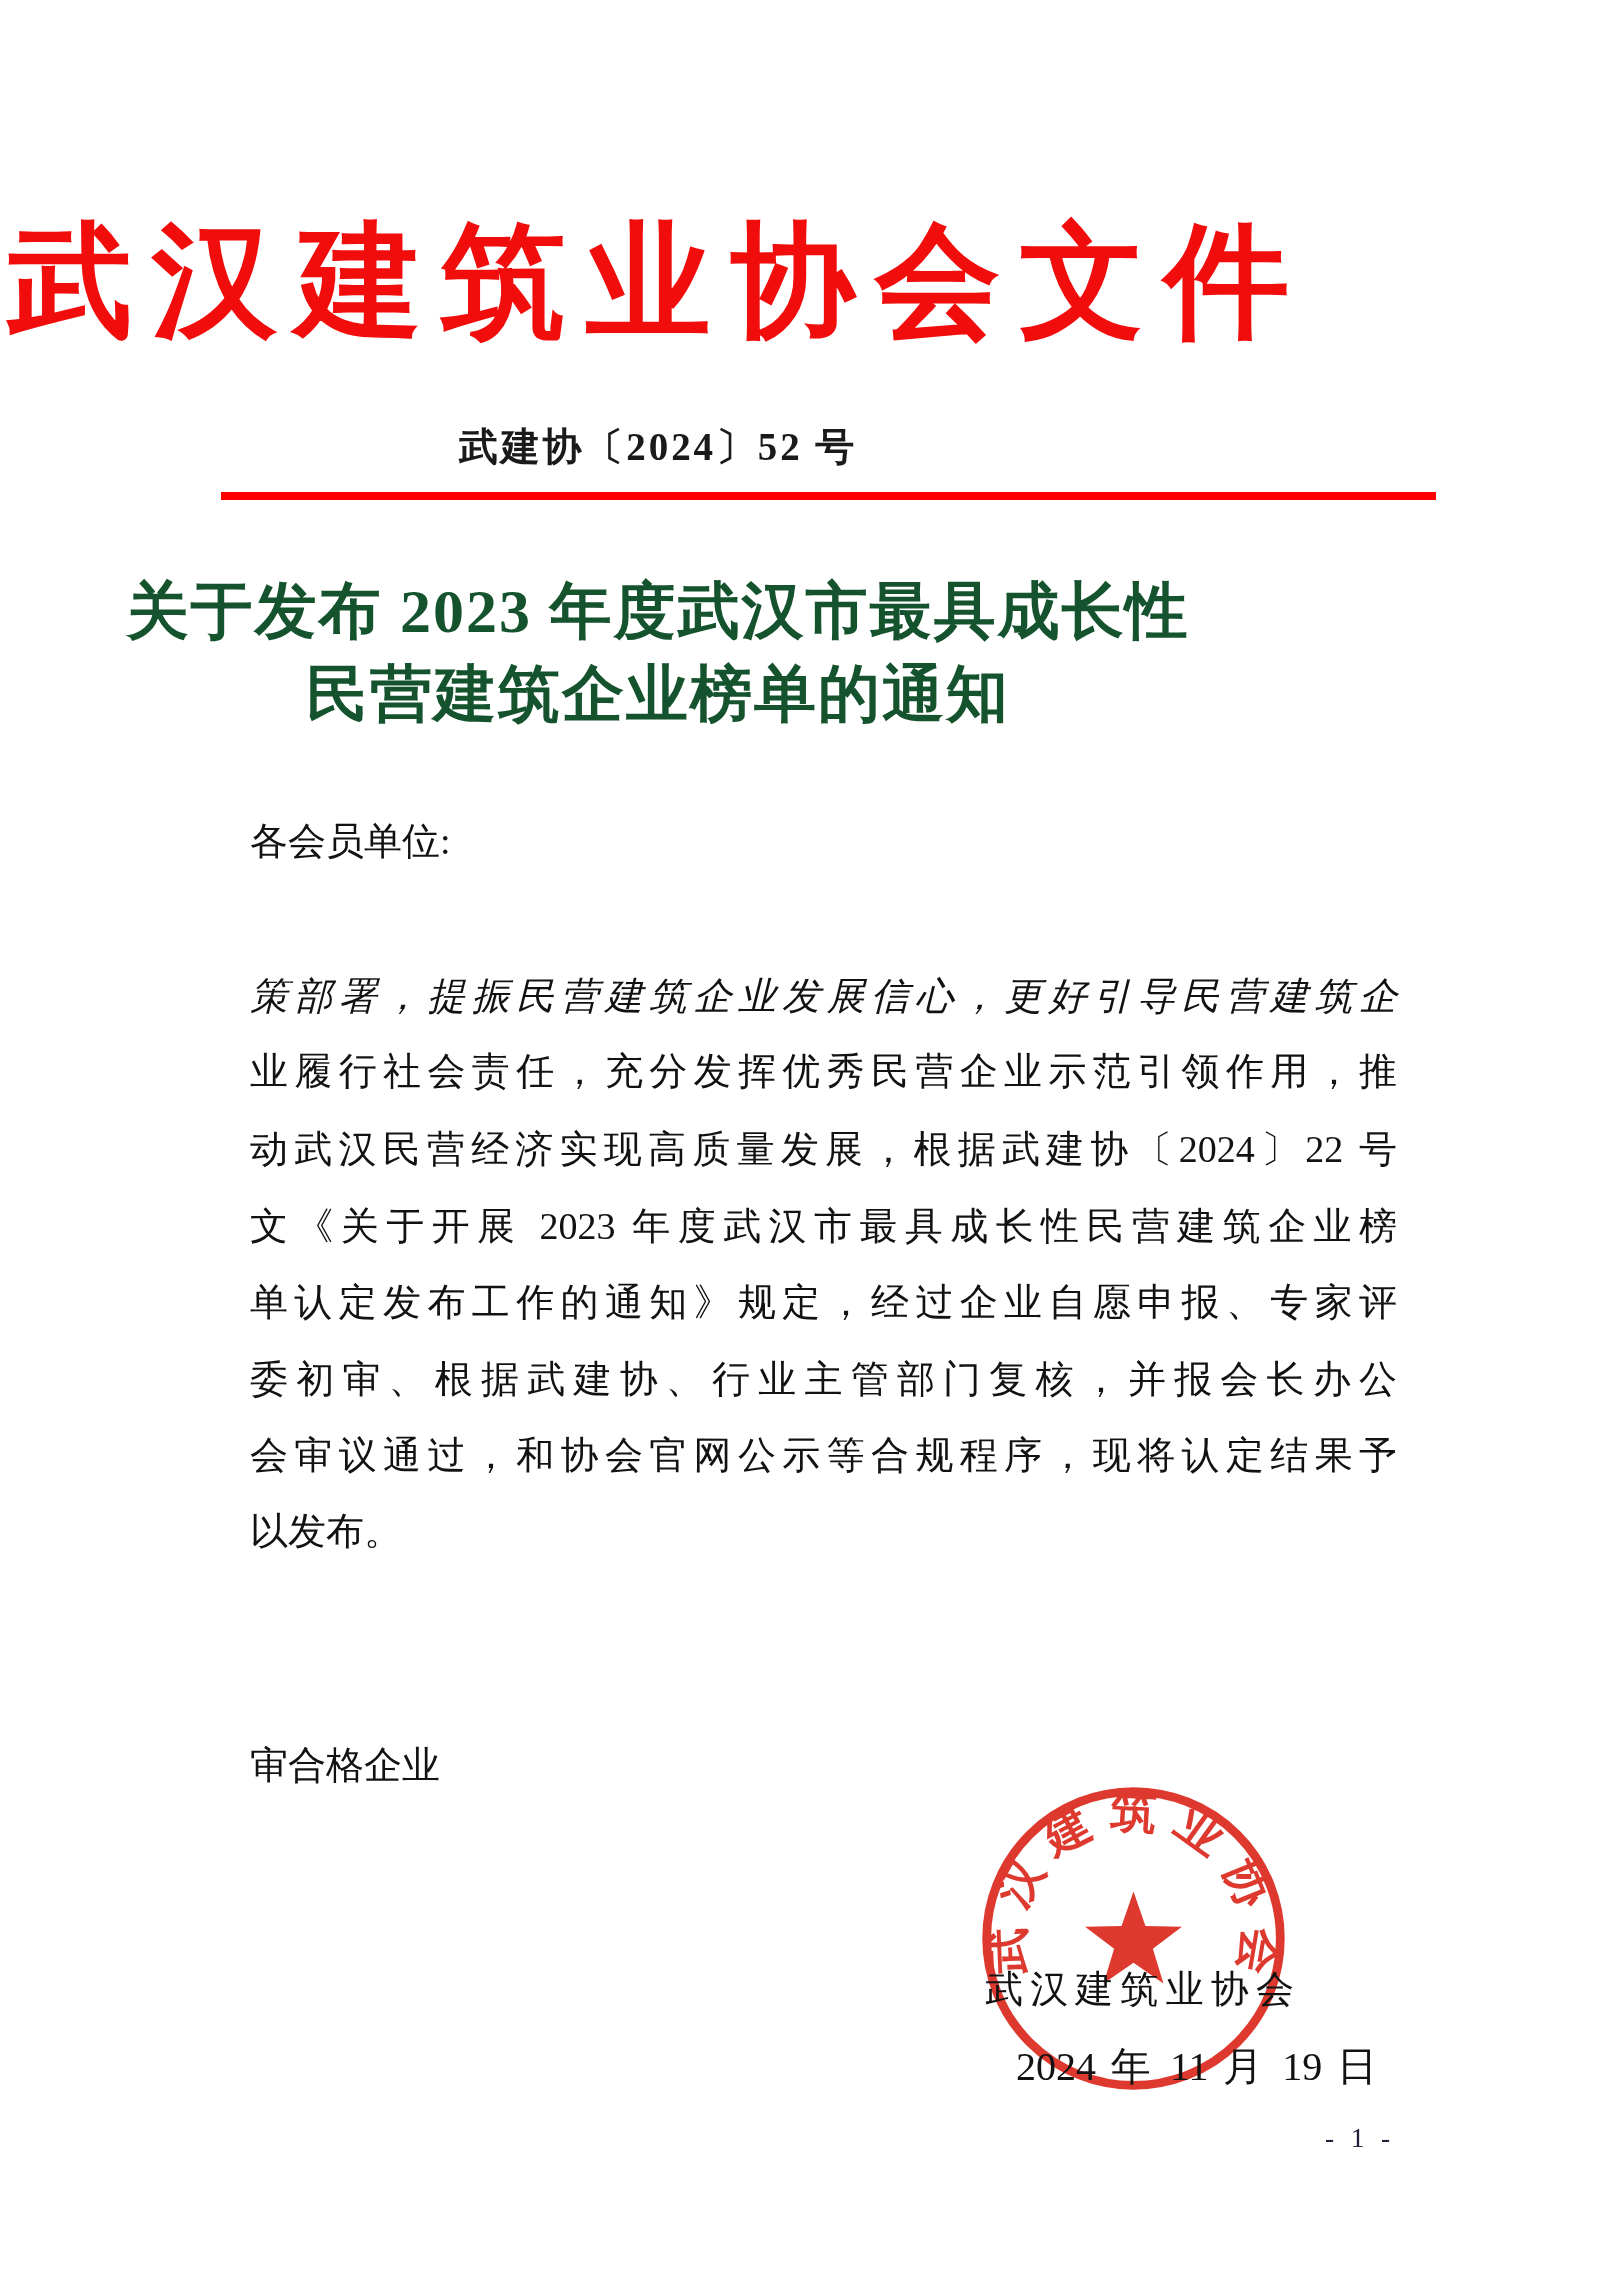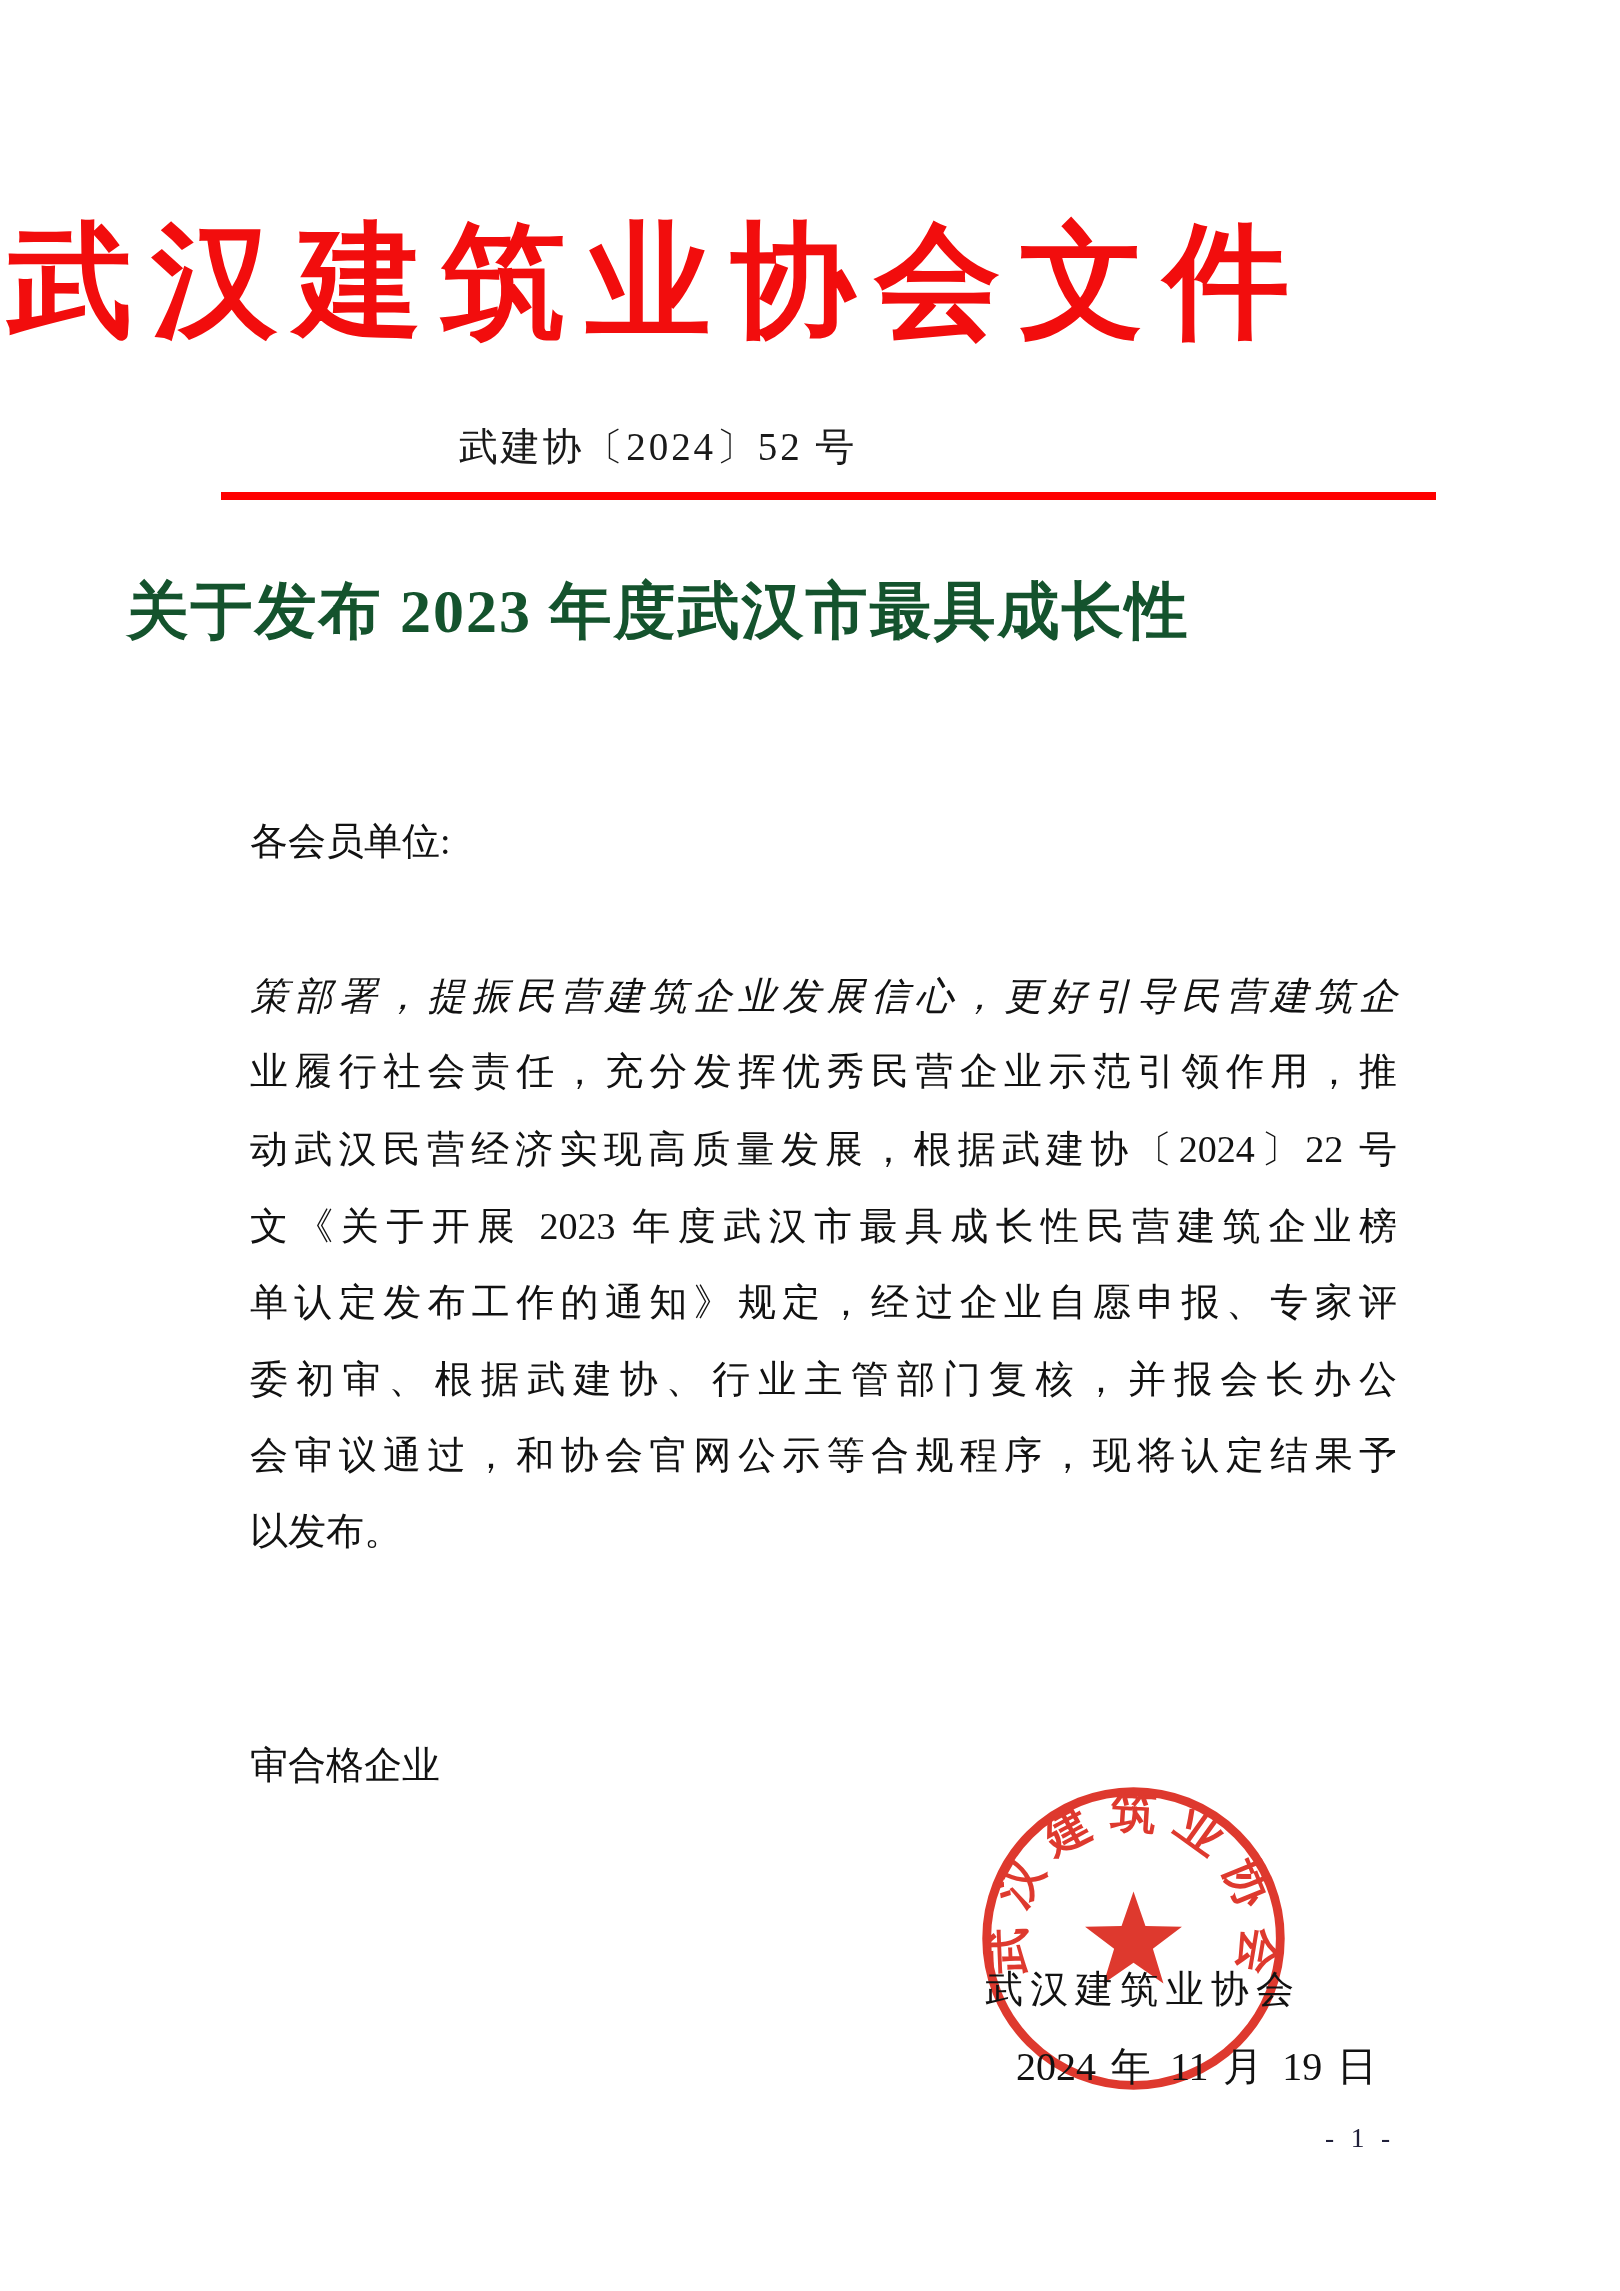--- a/index.html
+++ b/index.html
@@ -5,21 +5,21 @@
   html,body{margin:0;padding:0;background:#888;}
   .page{
     position:relative;
     width:1620px;height:2292px;
     background:#ffffff;
     margin:0 auto;
     overflow:hidden;
     font-family:"Liberation Serif","DejaVu Serif",serif;
     color:#141414;
   }
-  .abs{position:absolute;line-height:1.15;white-space:nowrap;}
+  .abs{position:absolute;line-height:1.15;white-space:nowrap;font-weight:bold;}
   .center{left:0;width:1316px;text-align:center;}
   .org-header{
     top:214px;
     font-size:125px;
     font-weight:bold;
     letter-spacing:19.6px;
     color:#f20d0d;
     line-height:1.1;
   }
   .doc-number{
@@ -91,20 +91,21 @@
 
 <div class="page">
 
   <div class="abs center org-header">武汉建筑业协会文件</div>
 
   <div class="abs center doc-number">武建协〔2024〕52 号</div>
 
   <div class="red-rule"></div>
 
   <div class="abs center doc-title title1">关于发布 2023 年度武汉市最具成长性</div>
+  <div class="abs center doc-title title2">民营建筑企业榜单的通知</div>
 
   <div class="bodyline left-last" style="top:819px;">各会员单位:</div>
 
   <div class="bodyline" style="top:974px;font-style:italic;">策部署，提振民营建筑企业发展信心，更好引导民营建筑企</div>
   <div class="bodyline" style="top:1015px;margin-top:34px;">业履行社会责任，充分发挥优秀民营企业示范引领作用，推</div>
   <div class="bodyline" style="top:1127px;">动武汉民营经济实现高质量发展，根据武建协〔2024〕22 号</div>
   <div class="bodyline" style="top:1204px;">文《关于开展 2023 年度武汉市最具成长性民营建筑企业榜</div>
   <div class="bodyline" style="top:1280px;">单认定发布工作的通知》规定，经过企业自愿申报、专家评</div>
   <div class="bodyline" style="top:1357px;">委初审、根据武建协、行业主管部门复核，并报会长办公</div>
   <div class="bodyline" style="top:1433px;">会审议通过，和协会官网公示等合规程序，现将认定结果予</div>

